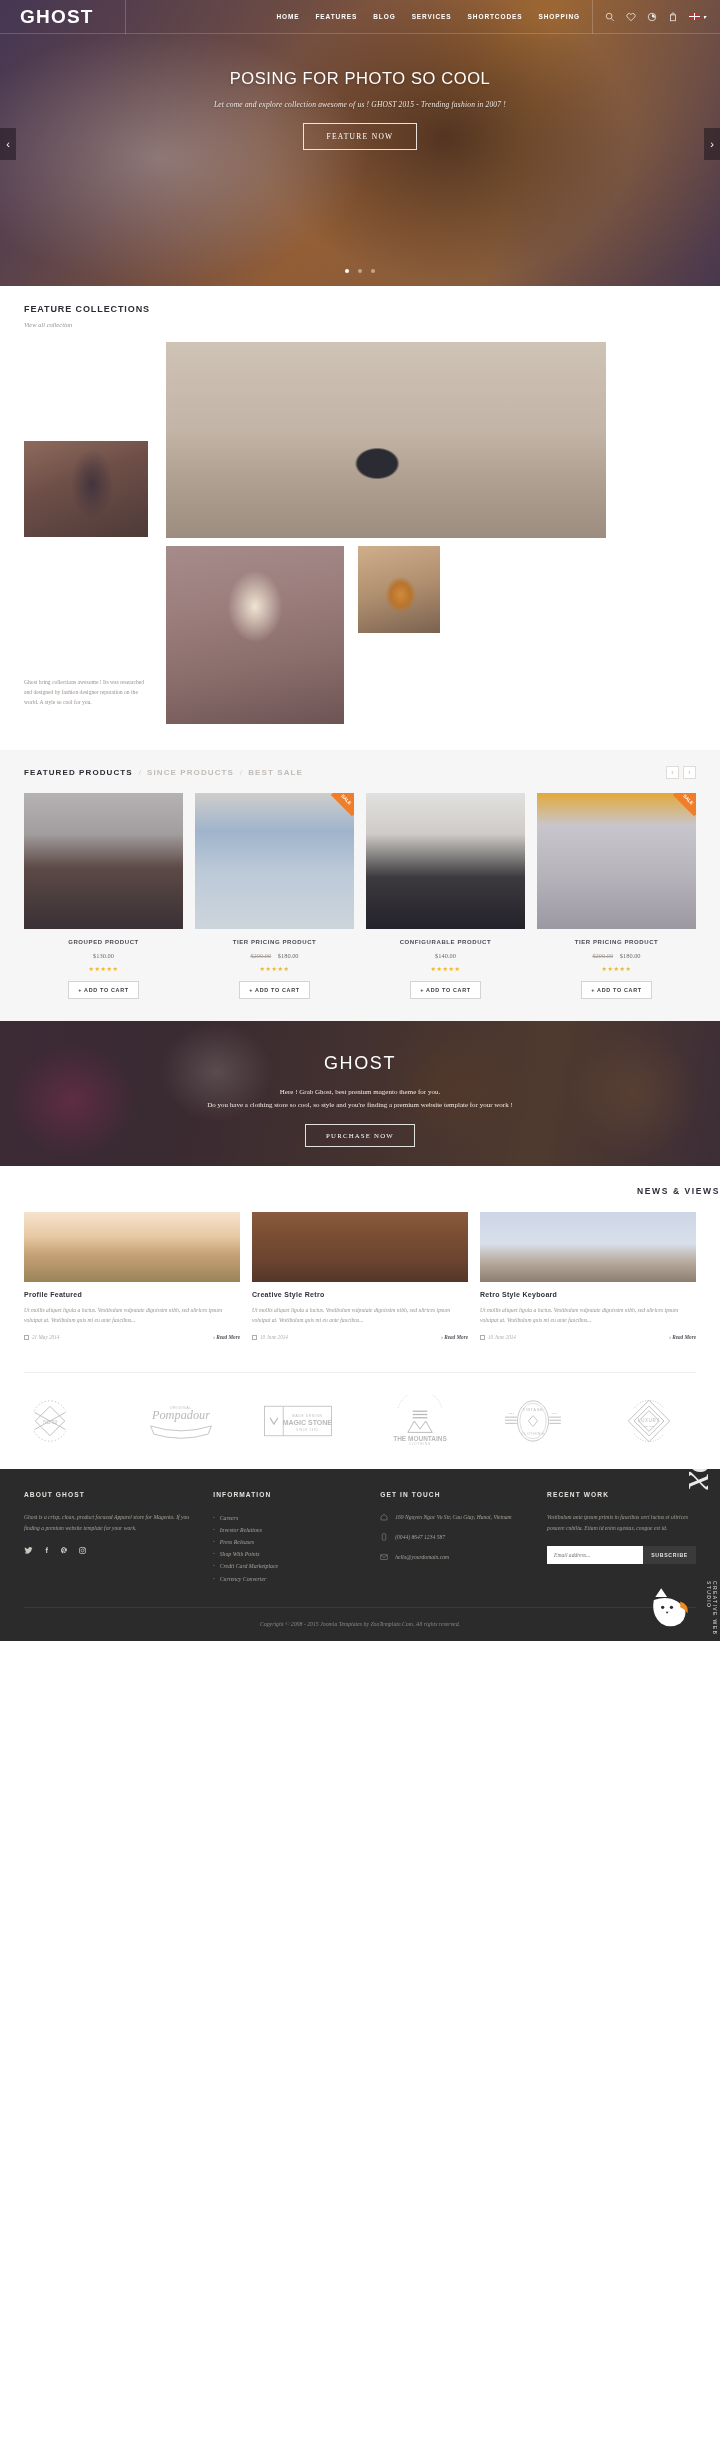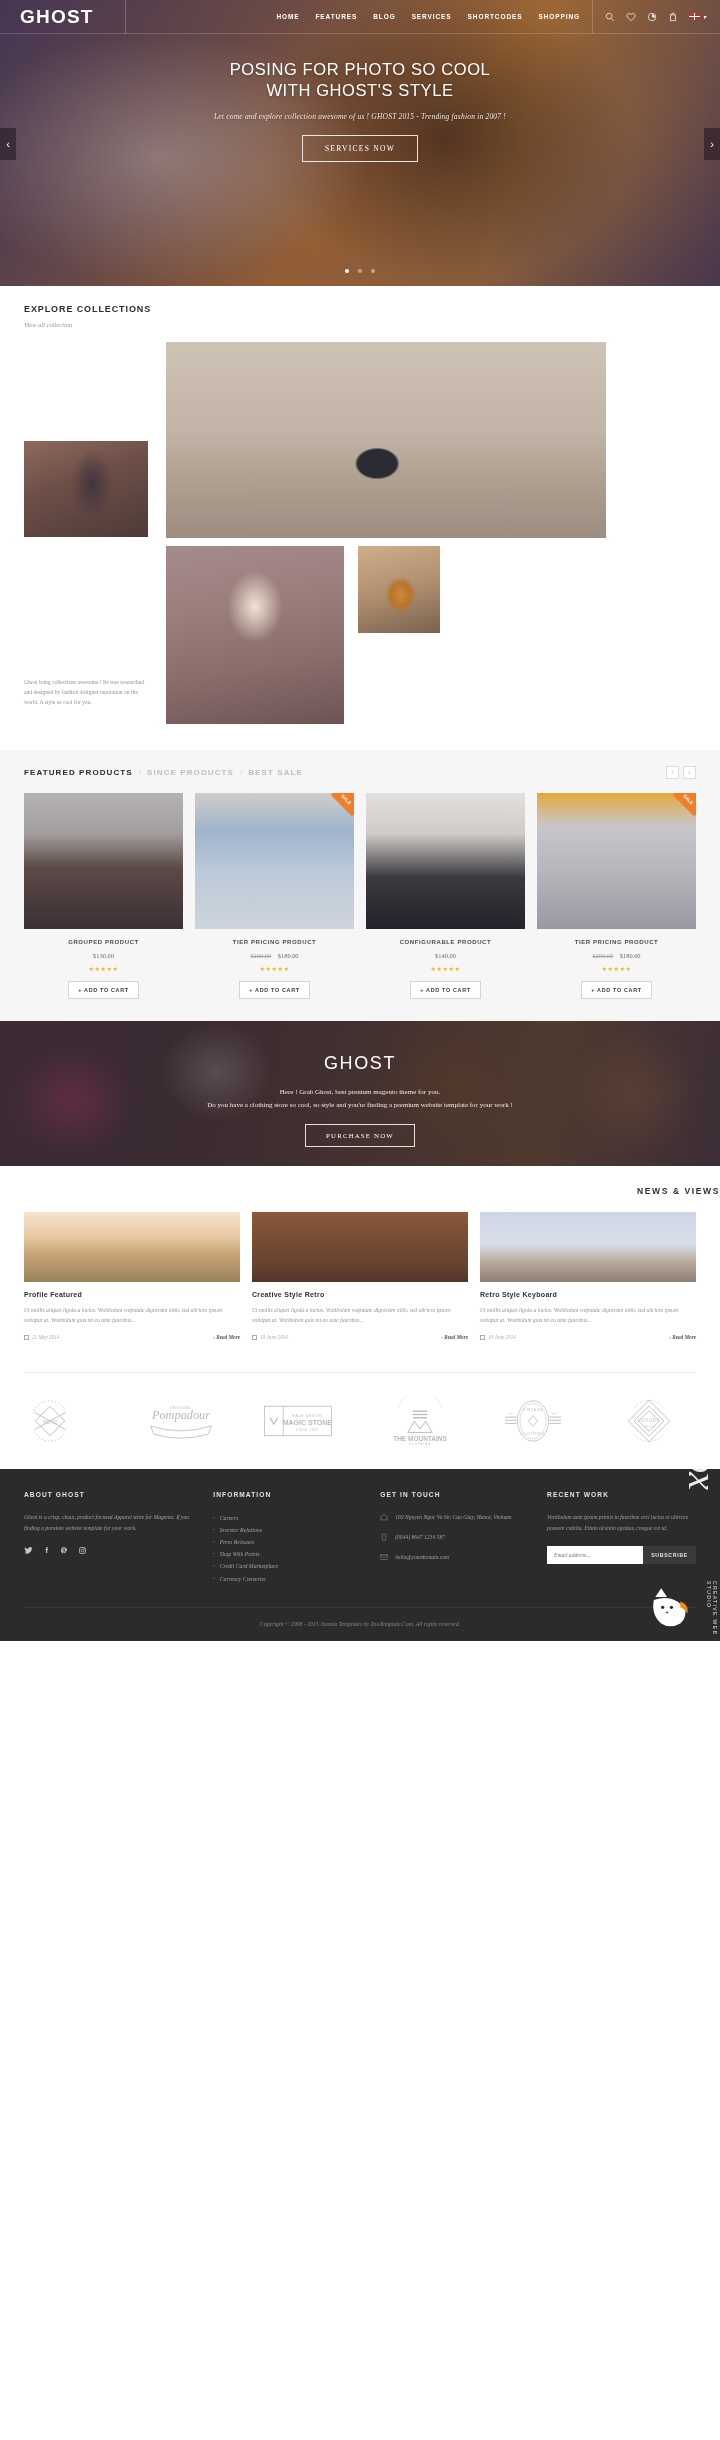--- a/index.html
+++ b/index.html
@@ -85,21 +85,21 @@
       linear-gradient(to bottom, transparent 42%, #fff 42%, #fff 58%, transparent 58%),
       linear-gradient(to right, transparent 42%, #fff 42%, #fff 58%, transparent 58%),
       #b33;
     position: relative;
     display: inline-block;
   }
   .caret { color: #fff; font-size: 6px; }
 
   .hero-content {
     position: absolute;
-    top: 59px; left: 0; right: 0;
+    top: 68px; left: 0; right: 0;
     text-align: center;
     z-index: 6;
   }
   .hero-title {
     color: #fff;
     font-size: 16.5px;
     line-height: 1.28;
     letter-spacing: .6px;
     font-weight: normal;
     text-shadow: 0 1px 3px rgba(0,0,0,.25);
@@ -575,39 +575,38 @@
       <span class="flagwrap">
         <i class="flag"></i>
         <i class="caret">▾</i>
       </span>
     </div>
   </div>
 
   <div class="hero-content">
     <div class="hero-title">
       <div>POSING FOR PHOTO SO COOL</div>
-      <div>WITH GHOST'S STYLE</div>
     </div>
     <div class="hero-sub">Let come and explore collection awesome of us ! GHOST 2015 - Trending fashion in 2007 !</div>
-    <div class="hero-btn">SERVICES NOW</div>
+    <div class="hero-btn">FEATURE NOW</div>
   </div>
 
   <div class="hero-arrow left">‹</div>
   <div class="hero-arrow right">›</div>
 
   <div class="hero-dots">
     <i class="on"></i>
     <i></i>
     <i></i>
   </div>
 </div>
 
 <section class="collections">
   <div class="coll-head">
-    <div class="coll-title">EXPLORE COLLECTIONS</div>
+    <div class="coll-title">FEATURE COLLECTIONS</div>
     <div class="coll-link">View all collection</div>
   </div>
 
   <div class="coll-grid">
     <div class="tile" style="left:166px; top:14px; width:440px; height:196px;">
       <div class="ph ph-umbrella"></div>
     </div>
     <div class="tile" style="left:24px; top:113px; width:124px; height:96px;">
       <div class="ph ph-girl"></div>
     </div>

